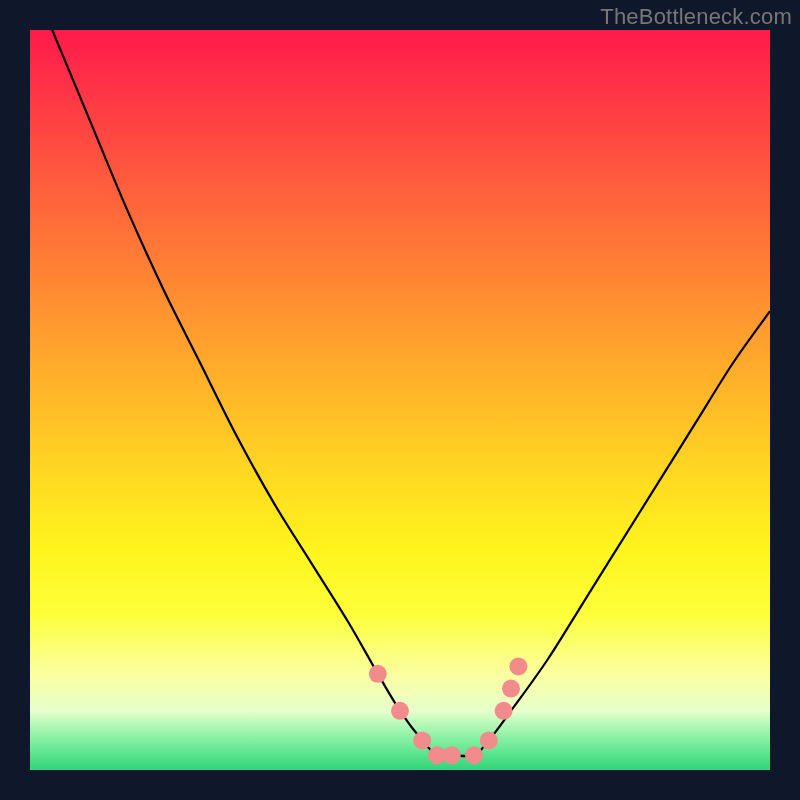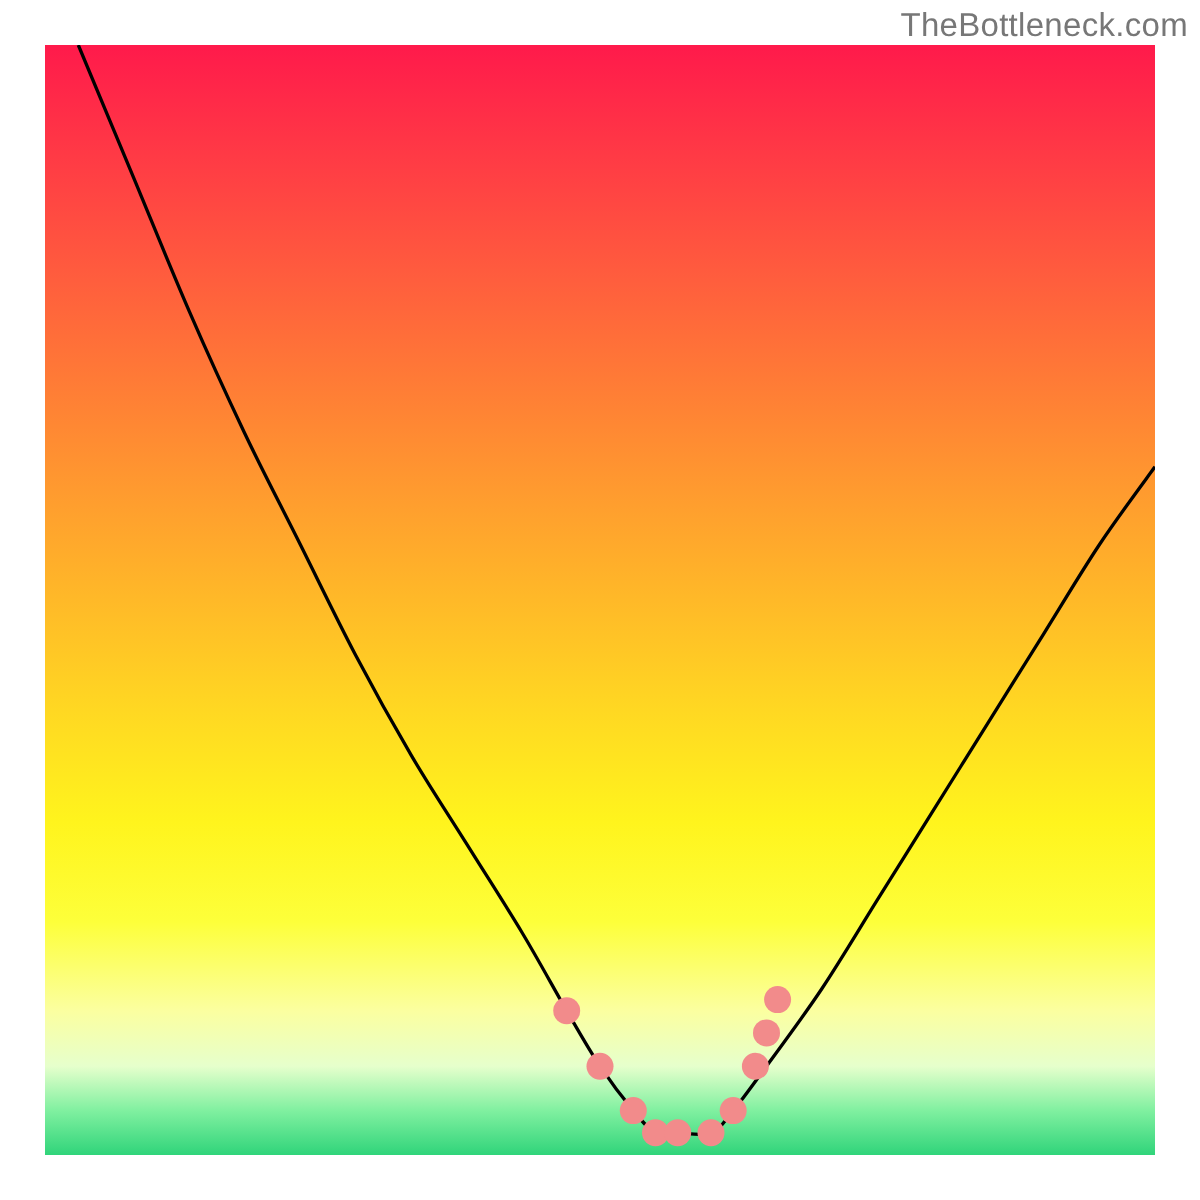--- a/index.html
+++ b/index.html
@@ -10,21 +10,21 @@
     overflow: hidden;
     background: #000;
     font-family: Arial, Helvetica, sans-serif;
   }
   .frame {
     position: absolute;
     left: 0;
     top: 0;
     width: 800px;
     height: 800px;
-    background: #ffffff;
+    background: #0f172a;
   }
   .plot-area {
     position: absolute;
     left: 30px;
     top: 30px;
     width: 740px;
     height: 740px;
     overflow: hidden;
   }
   .gradient {

